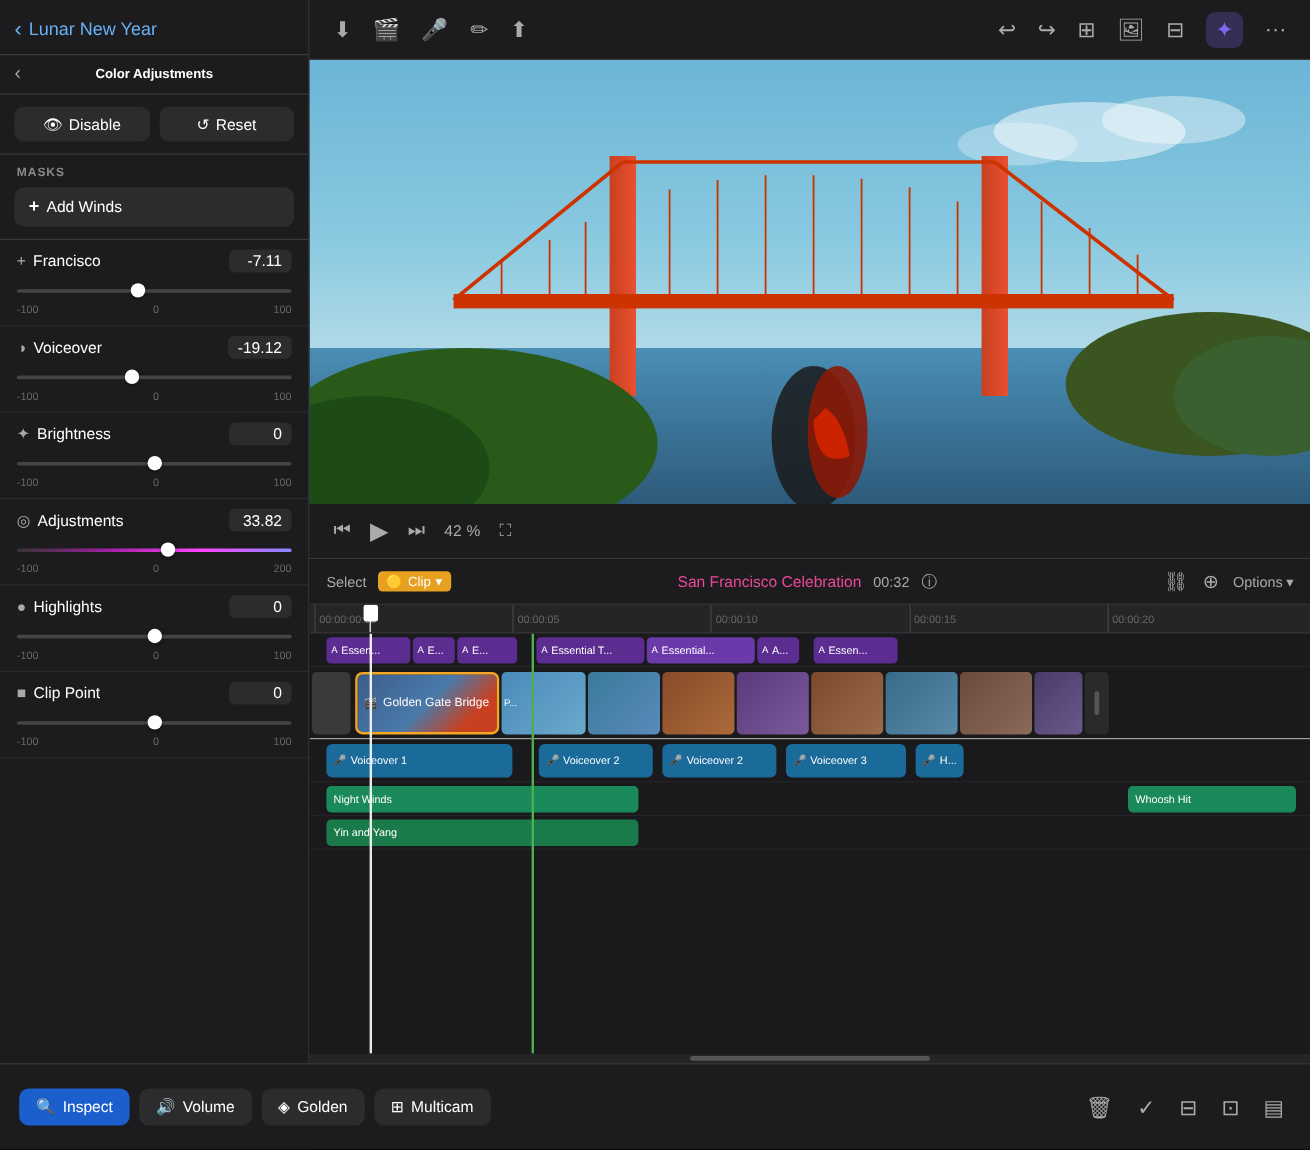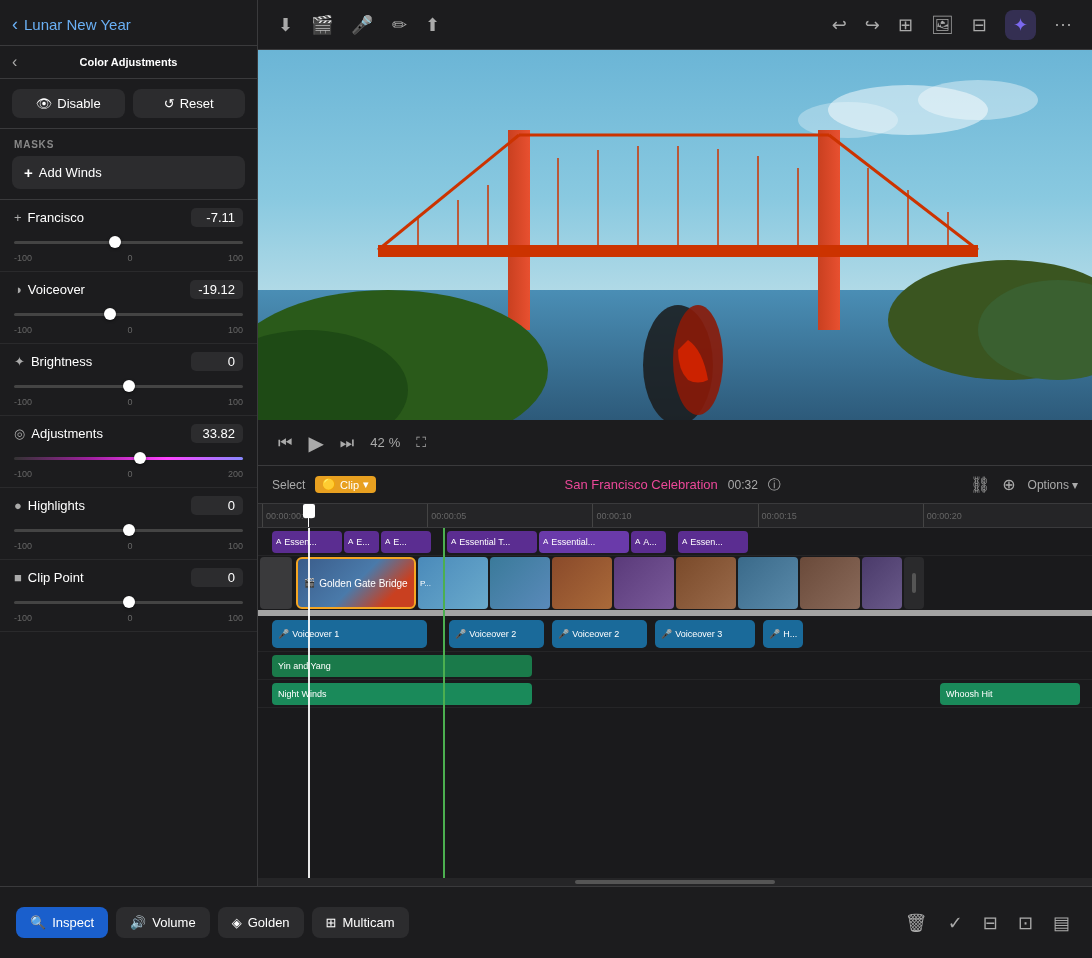--- a/index.html
+++ b/index.html
@@ -467,21 +467,21 @@
     }
     .title-clip .clip-icon { margin-right: 3px; font-size: 8px; }
 
     
     .main-video-row {
       height: 60px;
       display: flex;
       align-items: center;
       padding: 4px 2px;
       position: relative;
-      border-bottom: 6px solid #a3a3a3;
+      border-bottom: 1px solid #a3a3a3;
     }
     .video-clip-main {
       height: 52px;
       border-radius: 6px;
       border: 2px solid #f5a623;
       background: linear-gradient(135deg, #3a5c8a 0%, #4a7aaa 50%, #c94020 80%);
       display: flex;
       align-items: center;
       padding: 0 6px;
       font-size: 10px;
@@ -954,35 +954,35 @@
           <span>🎤</span>Voiceover 3
         </div>
         <div style="width:4px;"></div>
         <div class="voiceover-clip" style="width:40px;">
           <span>🎤</span>H...
         </div>
       </div>
 
       <div class="music-row">
         <div style="width:10px;"></div>
-        <div class="music-clip" style="width:260px; height:22px; background:#1a7a4a;">
-          Yin and Yang
-        </div>
-      </div>
-
-      <div class="music-row">
-        <div style="width:10px;"></div>
         <div class="music-clip" style="width:260px; height:22px;">
           Night Winds
         </div>
         <div style="flex:1;"></div>
         <div class="music-clip" style="width:140px; height:22px;">
           Whoosh Hit
         </div>
         <div style="width:8px;"></div>
+      </div>
+
+      <div class="music-row">
+        <div style="width:10px;"></div>
+        <div class="music-clip" style="width:260px; height:22px; background:#1a7a4a;">
+          Yin and Yang
+        </div>
       </div>
 
     </div>
 
     <div class="scrollbar-h">
       <div class="scrollbar-thumb-h"></div>
     </div>
   </div>
 </div>
 

